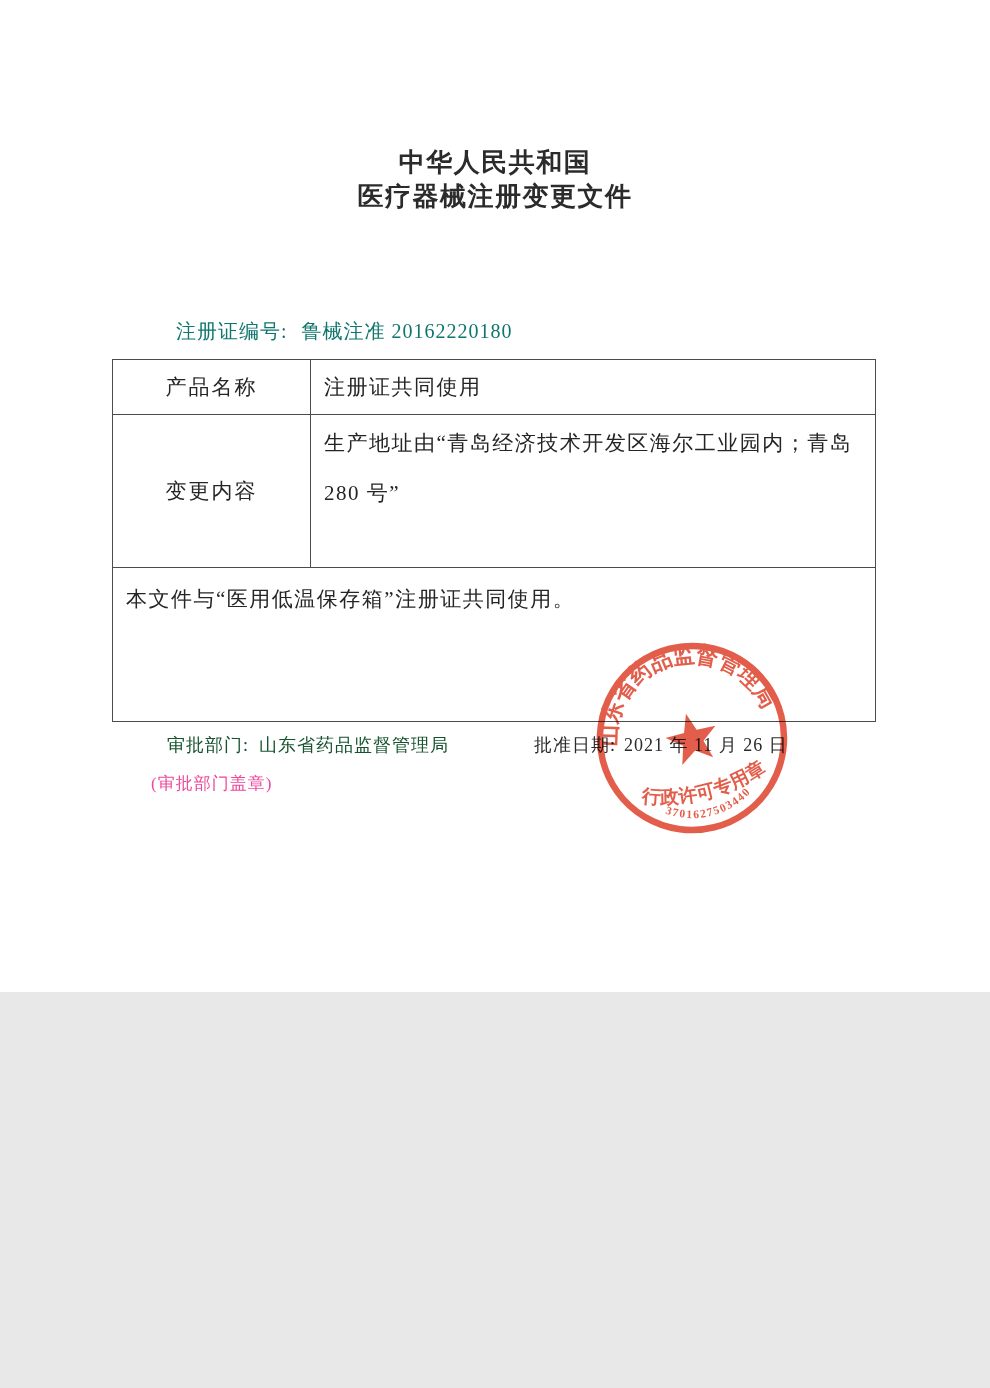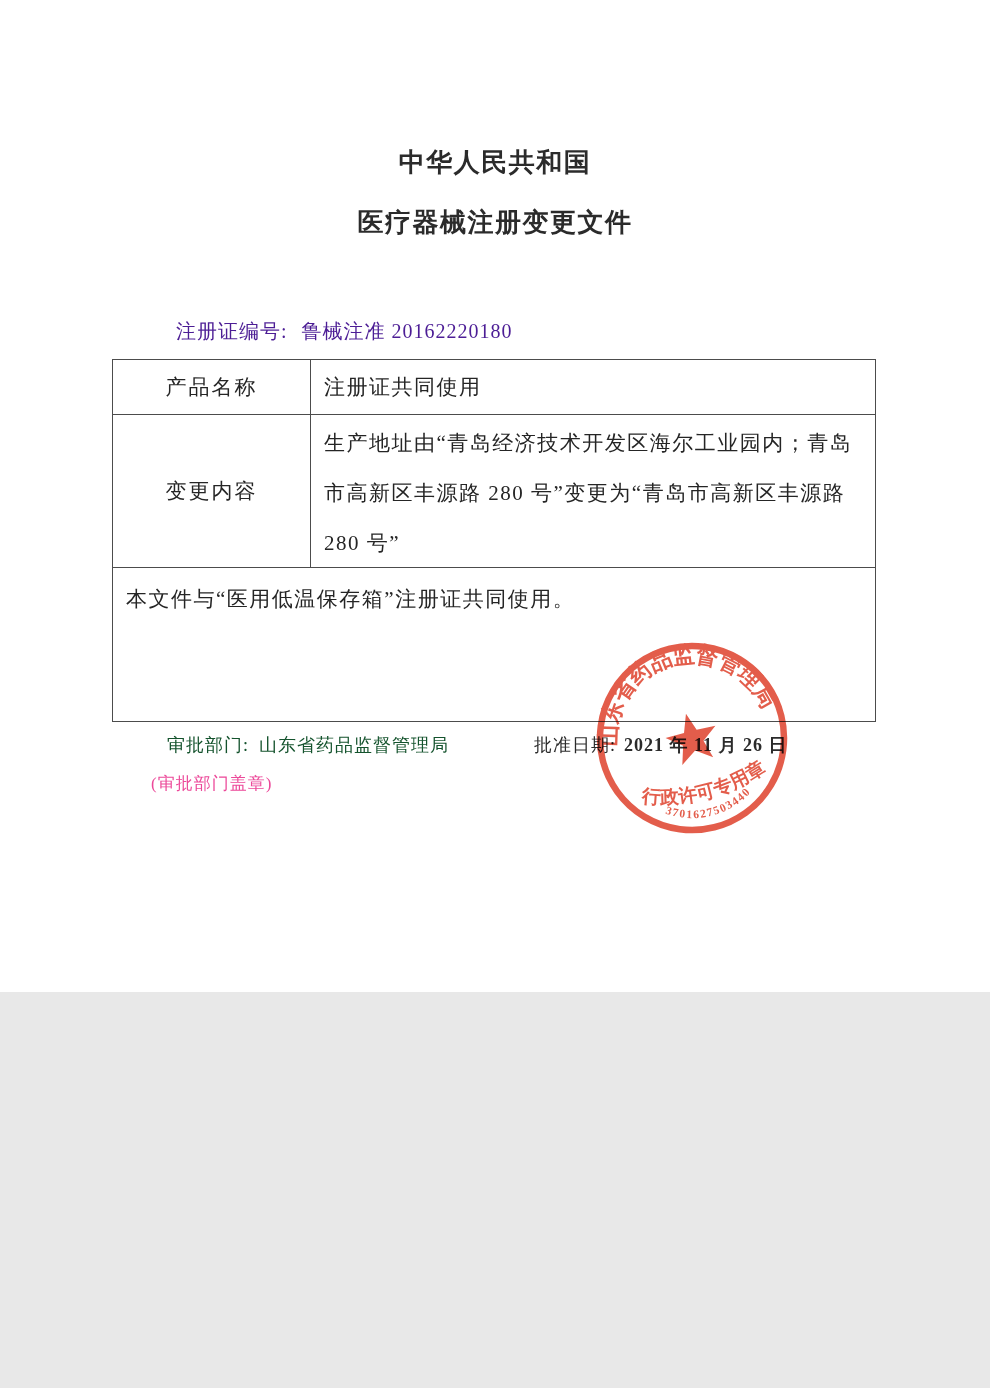--- a/index.html
+++ b/index.html
@@ -11,25 +11,25 @@
     background:#ffffff;
     font-family:"Liberation Serif","DejaVu Serif",serif;
     color:#262626;
     overflow:hidden;
   }
   .title-block { position:absolute; top:148px; left:0; width:100%; text-align:center; }
   .title-line {
     font-size:26px; font-weight:bold; letter-spacing:1.5px;
     line-height:30px; color:#2b2b2b;
   }
-  .title-line + .title-line { margin-top:30px; }
+  .title-line + .title-line { margin-top:4px; }
 
   .reg-line {
     position:absolute; top:318px; left:176px;
-    font-size:20px; letter-spacing:1px; color:#4c1d95;
+    font-size:20px; letter-spacing:1px; color:#0f766e;
     white-space:nowrap;
   }
   .reg-line .reg-value { margin-left:14px; }
 
   .doc-table {
     position:absolute; left:112px; top:359px; width:764px;
     border:1.5px solid #4c4c4c;
     font-size:21px; letter-spacing:1.5px; color:#252525;
   }
   .t-row { display:flex; }
@@ -52,21 +52,21 @@
 
   .footer-dept {
     position:absolute; top:733px; left:167px;
     font-size:18px; letter-spacing:1px; white-space:nowrap; color:#14532d;
   }
   .footer-dept .dept-value { margin-left:10px; }
   .footer-date {
     position:absolute; top:733px; left:534px;
     font-size:18px; letter-spacing:1px; white-space:nowrap; color:#2b2b2b;
   }
-  .footer-date .date-value { margin-left:8px;font-weight:bold; }
+  .footer-date .date-value { margin-left:8px; }
   .footer-sealnote {
     position:absolute; top:772px; left:151px;
     font-size:17px; letter-spacing:1px; color:#ec4899;
   }
 
   .stamp {
     position:absolute; left:572px; top:618px;
     width:240px; height:240px;
     opacity:0.87;
     mix-blend-mode:multiply;
@@ -93,21 +93,20 @@
 
   <div class="doc-table">
     <div class="t-row row-product bordered">
       <div class="t-label">产品名称</div>
       <div class="t-value">注册证共同使用</div>
     </div>
     <div class="t-row row-change bordered">
       <div class="t-label">变更内容</div>
       <div class="t-value">
         <div>生产地址由“青岛经济技术开发区海尔工业园内；青岛</div>
-        <div>市高新区丰源路 280 号”变更为“青岛市高新区丰源路</div>
         <div>280 号”</div>
       </div>
     </div>
     <div class="t-row row-remark">
       <div class="t-value">本文件与“医用低温保存箱”注册证共同使用。</div>
     </div>
   </div>
 
   <div class="footer-dept">
     <span>审批部门:</span><span class="dept-value">山东省药品监督管理局</span>

